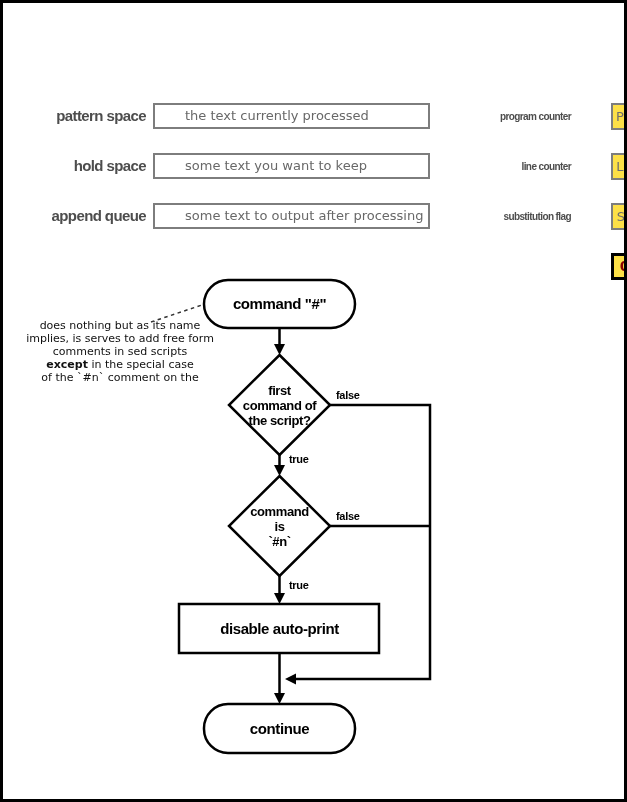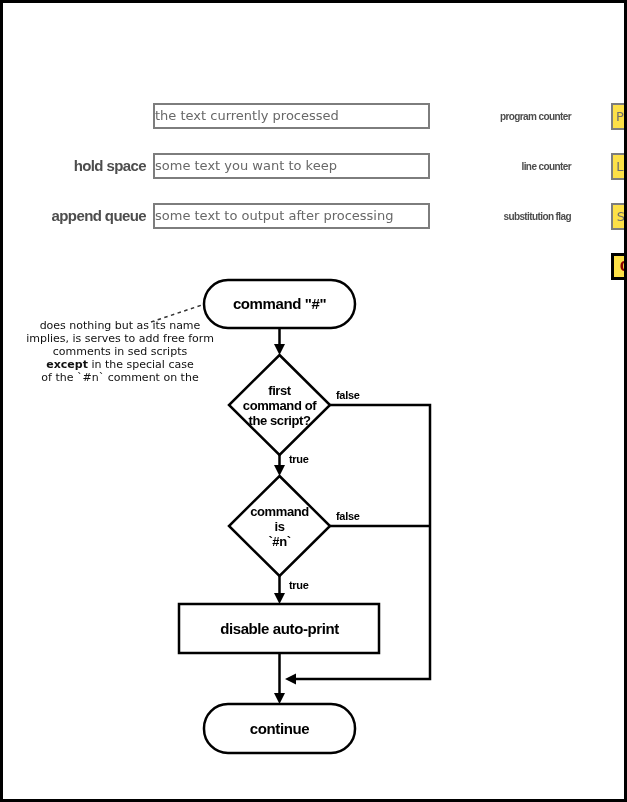--- a/index.html
+++ b/index.html
@@ -44,21 +44,21 @@
     position: absolute;
     left: 150px;
     width: 277px;
     height: 26px;
     border: 2px solid #7d7d7d;
     background: #fff;
     font-family: "DejaVu Sans", sans-serif;
     font-size: 13px;
     color: #686868;
     line-height: 22px;
-    padding-left: 0;
+    padding-left: 30px;
     white-space: nowrap;
     overflow: hidden;
   }
   .reg-label {
     position: absolute;
     left: 430px;
     width: 138px;
     height: 27px;
     line-height: 27px;
     text-align: right;
@@ -123,20 +123,21 @@
     fill: #000;
     text-anchor: start;
   }
 </style>
 </head>
 <body>
 
 <div class="page">
 
 
+  <div class="row-label" style="top:100px;">pattern space</div>
   <div class="field-box" style="top:100px;">the text currently processed</div>
 
   <div class="row-label" style="top:150px;">hold space</div>
   <div class="field-box" style="top:150px;">some text you want to keep</div>
 
   <div class="row-label" style="top:200px;">append queue</div>
   <div class="field-box" style="top:200px;">some text to output after processing</div>
 
   <div class="reg-label" style="top:100px;">program counter</div>
   <div class="reg-box" style="top:100px;">PC</div>

